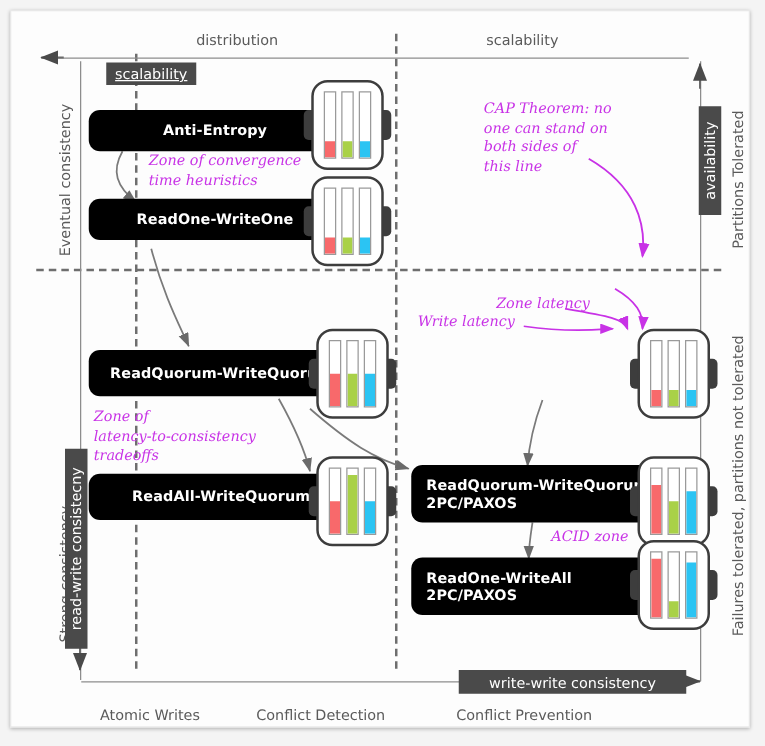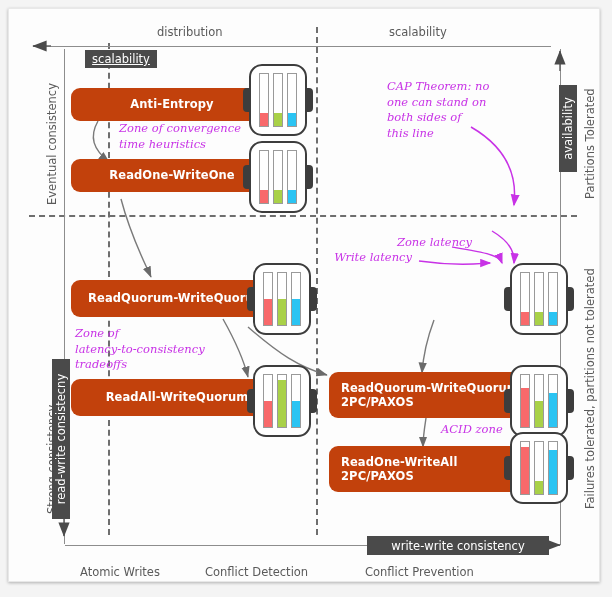--- a/index.html
+++ b/index.html
@@ -44,21 +44,21 @@
     font-size:11.5px;font-family:"DejaVu Sans", sans-serif;
     display:flex;align-items:center;justify-content:center;
     white-space:nowrap;
   }
   .chip.vert{
     transform-origin:0 0;
   }
 
   
   .node{
-    position:absolute;background:#c2410c;color:#ffffff;
+    position:absolute;background:#000000;color:#ffffff;
     border-radius:9px;
     font-family:"DejaVu Sans", sans-serif;
     font-size:11.5px;font-weight:bold;
     display:flex;align-items:center;
     box-sizing:border-box;
     letter-spacing:.1px;
   }
   .node.center{justify-content:center;}
   .node.left{justify-content:flex-start;padding-left:12px;}
   .node .lines{line-height:1.25;}

